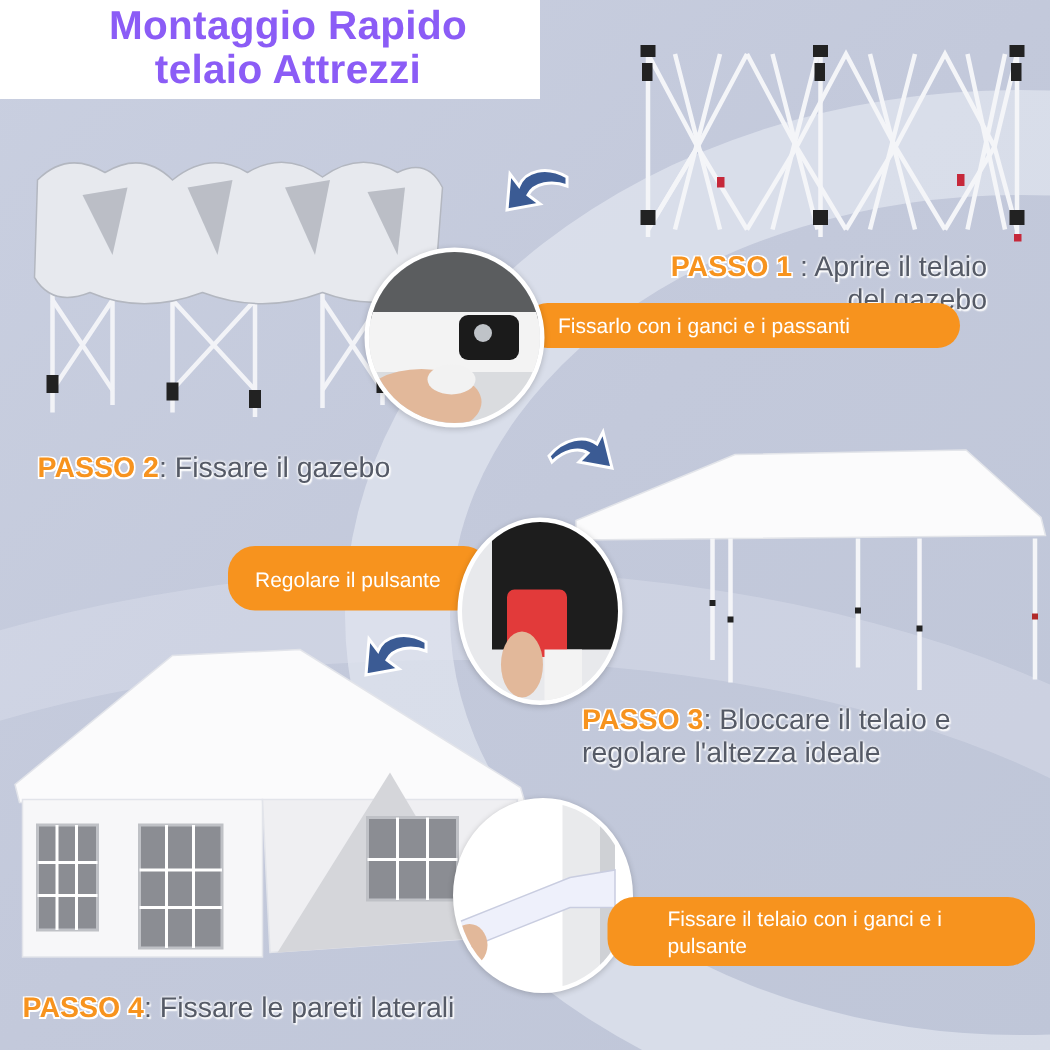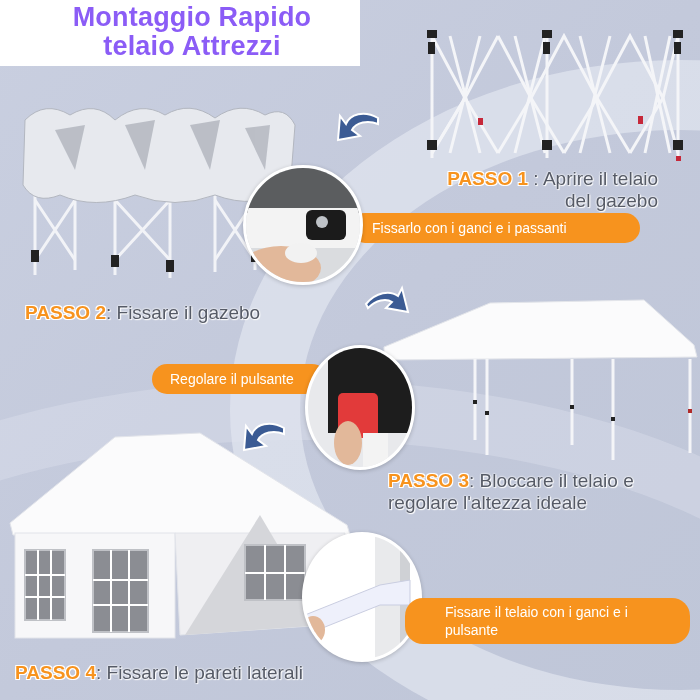--- a/index.html
+++ b/index.html
@@ -118,21 +118,21 @@
       <rect x="151" y="160" width="8" height="12"></rect>
       <rect x="236" y="150" width="8" height="12"></rect>
   </g>
 </svg>
 
 <div class="step-text" style="right:42px;top:168px;text-align:right;width:280px;">
   <div><span class="step-label">PASSO 1</span><span> : </span><span>Aprire il telaio</span></div>
   <div>del gazebo</div>
 </div>
 
-<div class="pill" style="left:350px;top:213px;width:290px;height:30px;padding-left:22px;">
+<div class="pill" style="left:350px;top:202px;width:290px;height:30px;padding-left:22px;">
   <span>Fissarlo con i ganci e i passanti</span>
 </div>
 
 <div class="circle" style="left:243px;top:165px;width:120px;height:120px;background:#dadcdf;">
   <svg width="120" height="120" viewBox="0 0 120 120">
     <rect x="0" y="0" width="120" height="45" fill="#5b5d5f"></rect>
     <rect x="0" y="40" width="120" height="40" fill="#f3f3f3"></rect>
     <rect x="60" y="42" width="40" height="30" rx="6" fill="#1b1b1b"></rect>
     <circle cx="76" cy="54" r="6" fill="#bfc3c8"></circle>
     <ellipse cx="35" cy="100" rx="40" ry="22" fill="#e2b89a"></ellipse>
@@ -159,21 +159,21 @@
   </g>
   <g fill="#222">
     <rect x="91" y="105" width="4" height="4"></rect>
       <rect x="103" y="116" width="4" height="4"></rect>
       <rect x="188" y="110" width="4" height="4"></rect>
       <rect x="229" y="122" width="4" height="4"></rect>
       <rect x="306" y="114" width="4" height="4" fill="#b12a2a"></rect>
   </g>
 </svg>
 
-<div class="pill" style="left:152px;top:364px;width:175px;height:30px;justify-content:flex-start;padding-left:18px;">
+<div class="pill" style="left:152px;top:364px;width:175px;height:43px;justify-content:flex-start;padding-left:18px;">
   <span>Regolare il pulsante</span>
 </div>
 
 <div class="circle" style="left:305px;top:345px;width:110px;height:125px;background:#e8e9ec;">
   <svg width="110" height="125" viewBox="0 0 110 125">
     <rect x="20" y="0" width="90" height="85" fill="#1d1d1d"></rect>
     <rect x="30" y="45" width="40" height="45" rx="5" fill="#e23a3a"></rect>
     <rect x="55" y="85" width="25" height="40" fill="#f3f3f3"></rect>
     <ellipse cx="40" cy="95" rx="14" ry="22" fill="#e2b89a"></ellipse>
   </svg>

